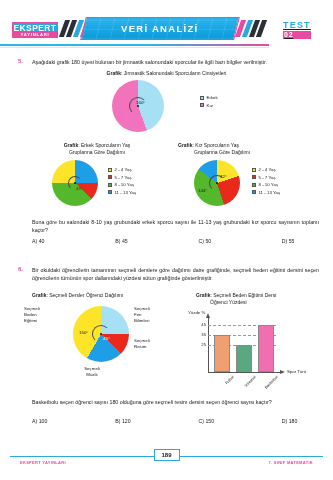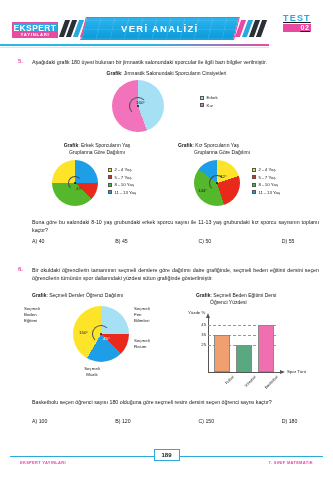--- a/index.html
+++ b/index.html
@@ -58,21 +58,21 @@
   .title-plate::before {
     content: ""; position: absolute; left: 0; top: 0; right: 0; bottom: 0;
     background:
       repeating-linear-gradient(90deg, rgba(255,255,255,.10) 0 1px, transparent 1px 14px),
       repeating-linear-gradient(0deg, rgba(255,255,255,.08) 0 1px, transparent 1px 9px);
   }
   .title-text {
     position: relative; transform: skewX(14deg);
     color: #ffffff; font-size: 9.5px; font-weight: bold; letter-spacing: 1.3px;
   }
-  .testbadge { position: absolute; left: 283px; top: 13px; text-align: right; text-decoration: underline; }
+  .testbadge { position: absolute; left: 283px; top: 20px; text-align: left; text-decoration: underline; }
   .testbadge .tw {
     color: #2aa9e0; font-size: 9px; font-weight: bold; letter-spacing: 1.2px;
     line-height: 10px;
   }
   .testbadge .tn {
     background: #e84aa0; color: #ffffff; font-size: 7px; font-weight: bold;
     line-height: 8px; padding: 0 1px; margin-top: 1px; letter-spacing: .8px;
   }
 
   

